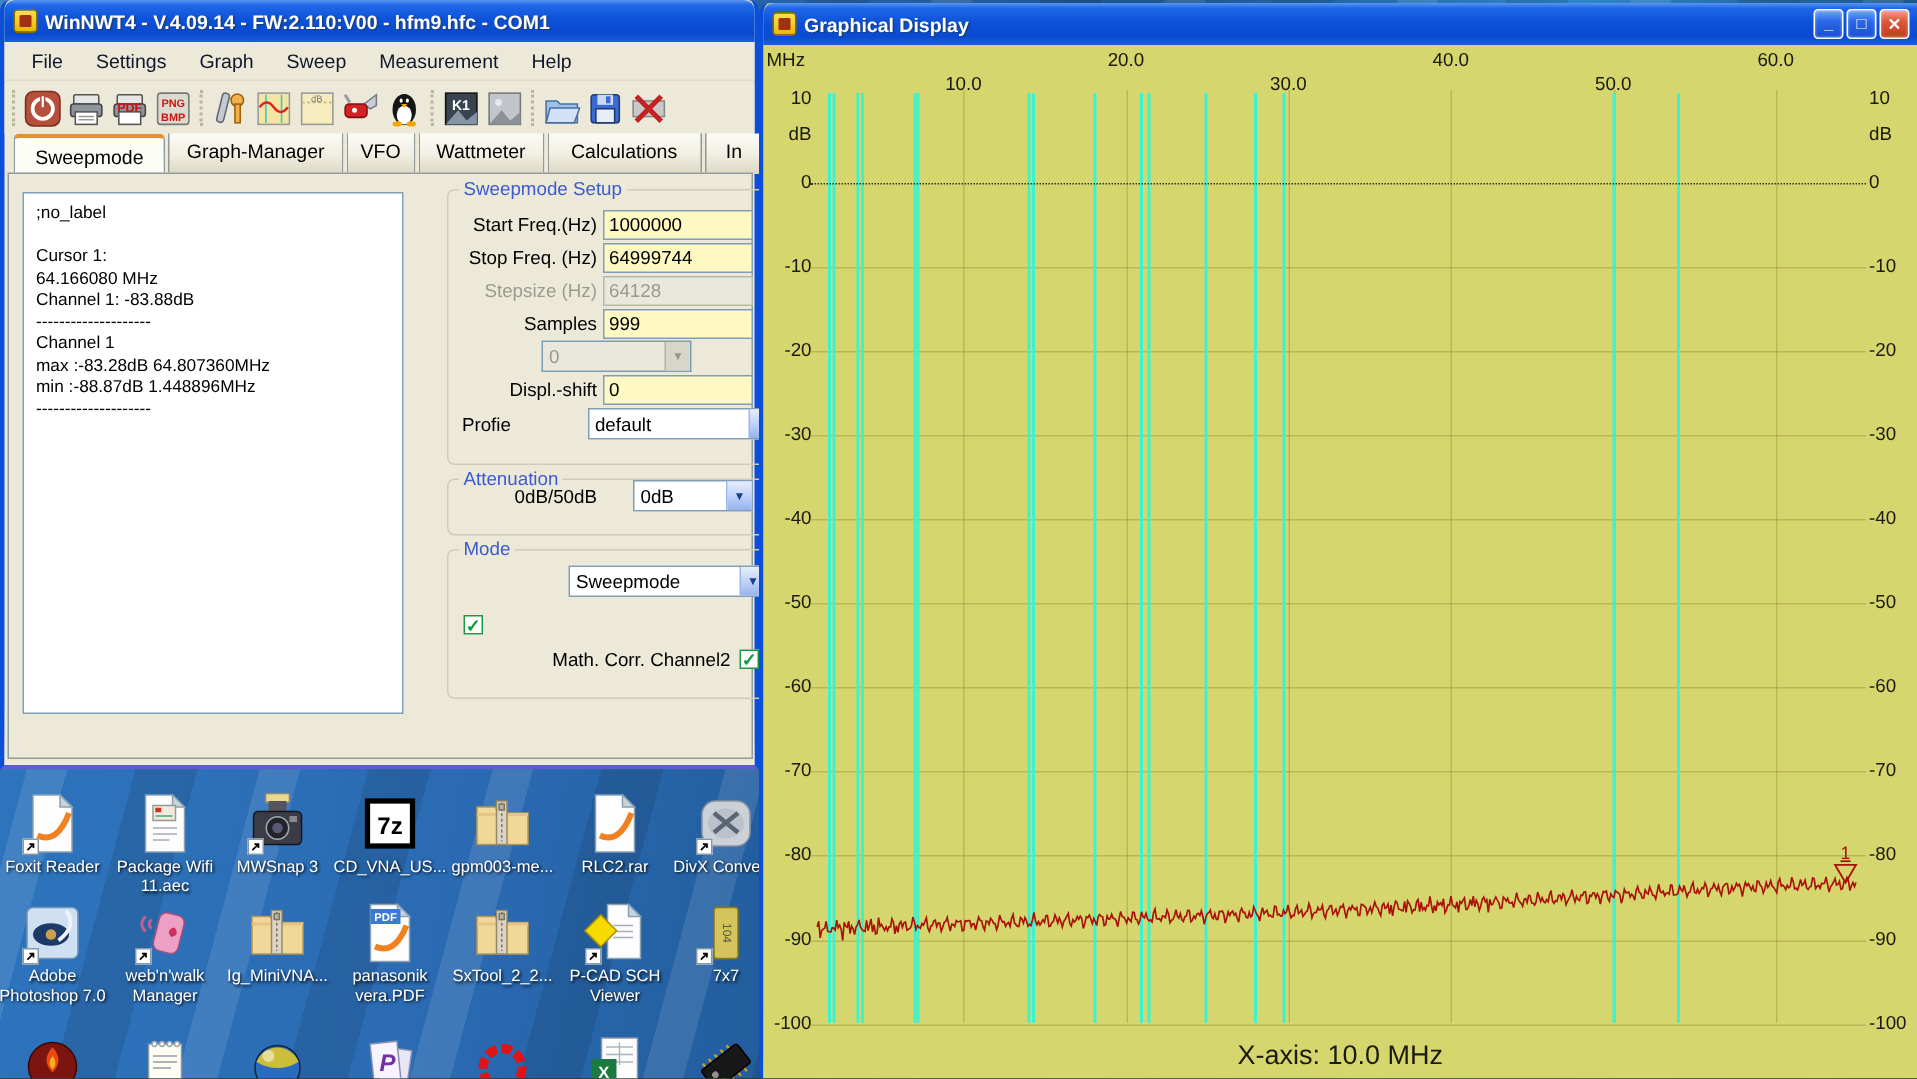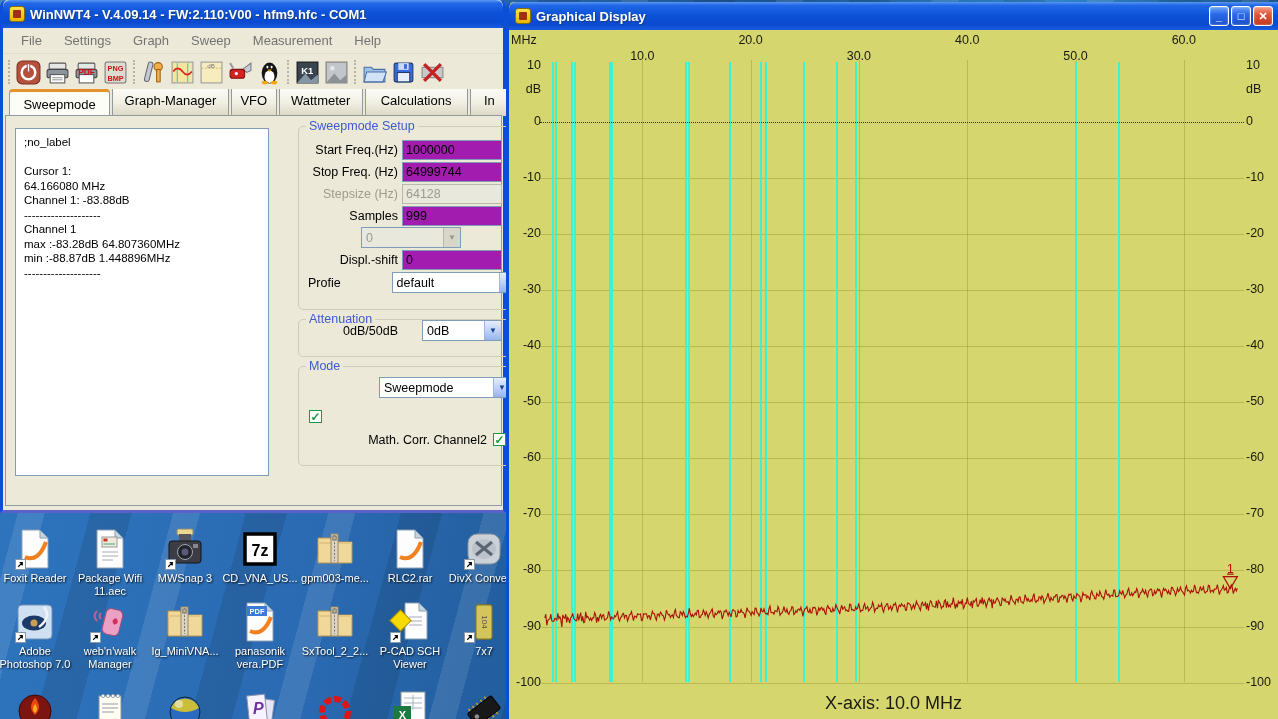--- a/index.html
+++ b/index.html
@@ -19,41 +19,41 @@
   .capbtns{position:absolute;right:5px;top:4px;display:flex;gap:2px;}
   .capbtn{width:20px;height:20px;border:1px solid #fff;border-radius:3px;color:#fff;font-size:11px;font-weight:bold;
     display:flex;align-items:center;justify-content:center;
     background:linear-gradient(180deg,#6ea5f8 0%,#2a67e8 40%,#1a50cc 100%);box-shadow:inset 0 0 2px rgba(255,255,255,.6);}
   .capbtn.close{background:linear-gradient(180deg,#f2a088 0%,#e0563a 40%,#c23a20 100%);}
 
   
   .nwtwin{position:absolute;left:0;top:0;width:506px;height:513px;background:#ece9d8;
     border-left:3px solid #0b4fd8;border-right:3px solid #0b4fd8;border-bottom:3px solid #5a61c8;border-radius:7px 7px 0 0;}
   .menubar{position:absolute;left:0px;top:28px;width:500px;height:26px;background:#ece9d8;display:flex;align-items:center;padding-left:8px;gap:2px;border-bottom:1px solid #e0ddc8;}
-  .menuitem{color:#737373;font-size:13px;padding:3px 10px;}
+  .menuitem{color:#0f172a;font-size:13px;padding:3px 10px;}
   .toolbar{position:absolute;left:0;top:55px;width:500px;height:34px;background:#ece9d8;display:flex;align-items:center;padding-left:2px;}
   .tbgrip{width:3px;height:24px;margin:0 3px;border-left:2px dotted #b8b4a0;}
   .tbicon{width:27px;height:27px;margin:0 1px;display:flex;align-items:center;justify-content:center;}
   .tbicon svg{width:25px;height:25px;}
   .tabstrip{position:absolute;left:2px;top:89px;width:504px;height:27px;display:flex;align-items:flex-end;gap:2px;padding-left:4px;overflow:hidden;}
   .tab{height:32px;padding:0 10px;display:flex;align-items:center;justify-content:center;font-size:13px;color:#000;
     background:linear-gradient(180deg,#fefefc 0%,#f2f0e4 55%,#dcd8c4 100%);
     border:1px solid #919b9c;border-bottom:none;border-radius:4px 4px 0 0;white-space:nowrap;}
   .tab.active{height:27px;background:#fdfdf8;border-top:3px solid #e5912c;font-size:13px;}
   .tabpage{position:absolute;left:2px;top:115px;width:497px;height:391px;background:#ece9d8;border:1px solid #919b9c;}
 
   .listbox{position:absolute;left:9px;top:12px;width:254px;height:348px;background:#fff;border:1px solid #7f9db9;padding:6px 8px;font-size:11.5px;color:#000;line-height:14.5px;white-space:pre;overflow:hidden;}
 
   .groupbox{position:absolute;border:1px solid #cfcdba;border-radius:5px;margin-left:20px;}
   .grouptitle{position:absolute;top:-8px;left:7px;background:#ece9d8;padding:0 3px;color:#3c5bd0;font-size:12.5px;}
   .frow{position:absolute;display:flex;align-items:center;height:21px;}
   .flabel{overflow:hidden;display:flex;justify-content:flex-end;align-items:center;height:21px;}
   .flabel span{white-space:nowrap;font-size:12.5px;color:#000;}
   .flabel.dim span{color:#9c9c8e;}
-  .tbox{height:20px;border:1px solid #7f9db9;background:#a21caf;font-size:12.5px;padding:0 3px;color:#000;}
+  .tbox{height:20px;border:1px solid #7f9db9;background:#fef9c3;font-size:12.5px;padding:0 3px;color:#000;}
   .tbox.dis{background:#e9e8dc;color:#9a9a8e;border-color:#b8b8a8;}
   .combo{height:21px;border:1px solid #7f9db9;background:#fff;display:flex;align-items:center;justify-content:space-between;font-size:12.5px;padding-left:4px;}
   .combo .arrow{width:17px;height:19px;display:flex;align-items:center;justify-content:center;font-size:8px;color:#16408e;
     background:linear-gradient(180deg,#e6eefc 0%,#c0d2f8 50%,#97b4ee 100%);border-left:1px solid #9eb6e4;}
   .combo.dis{background:#e9e8dc;color:#9a9a8e;}
   .combo.dis .arrow{background:#d8d6c8;color:#99988a;border-left:1px solid #b8b6a6;}
   .cbox{width:13px;height:13px;border:1px solid #1a9a46;background:#fff;display:flex;align-items:center;justify-content:center;color:#149a3a;font-size:12px;font-weight:bold;line-height:10px;}
 
   
   .gwin{position:absolute;left:506px;top:2px;width:772px;height:717px;background:#d5d66e;border-left:3px solid #0b4fd8;border-radius:7px 0 0 0;}

